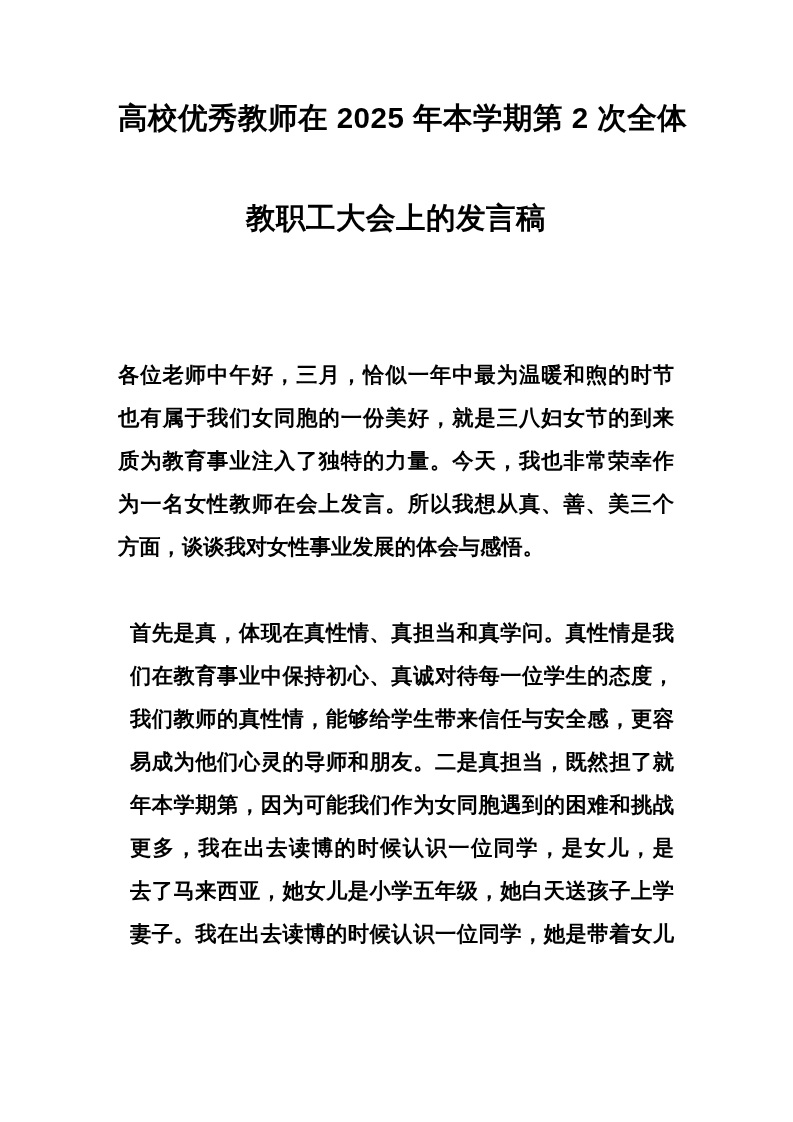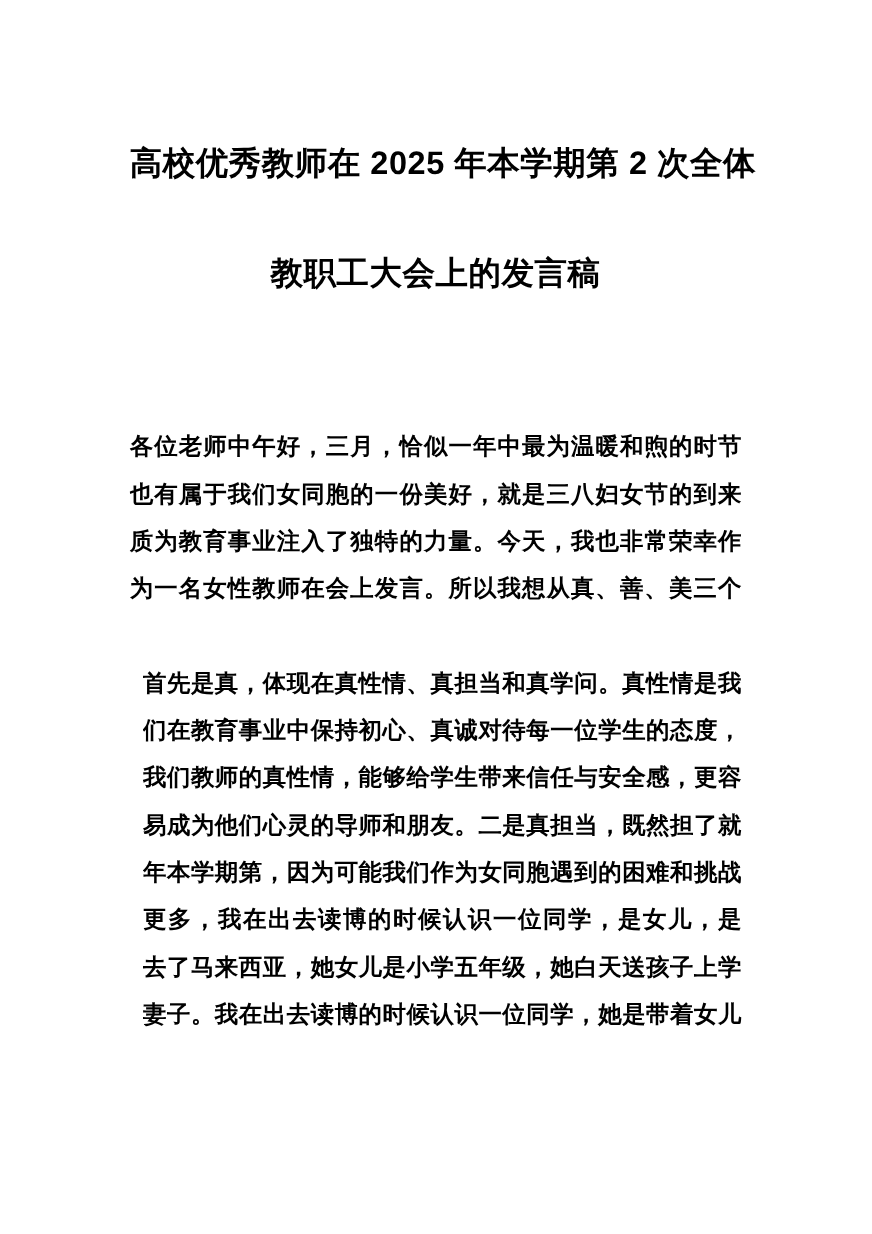--- a/index.html
+++ b/index.html
@@ -9,21 +9,21 @@
   }
   .page {
     position: relative;
     width: 793px;
     height: 1118px;
     margin: 0 auto;
     background: #ffffff;
     color: #000000;
     font-family: "Liberation Sans", sans-serif;
     box-sizing: border-box;
-    padding: 99px 119px 0 118px;
+    padding: 68px 119px 0 118px;
     overflow: hidden;
   }
   .doc-title {
     font-size: 29.5px;
     font-weight: 700;
     text-align: center;
     letter-spacing: 0.5px;
   }
   .doc-title .title-line {
     line-height: 100px;
@@ -62,20 +62,21 @@
   <header class="doc-title">
     <div class="title-line">高校优秀教师在 2025 年本学期第 2 次全体</div>
     <div class="title-line">教职工大会上的发言稿</div>
   </header>
 
   <section class="paragraph para-opening">
     <div class="text-line fill">各位老师中午好，三月，恰似一年中最为温暖和煦的时节</div>
     <div class="text-line fill">也有属于我们女同胞的一份美好，就是三八妇女节的到来</div>
     <div class="text-line fill">质为教育事业注入了独特的力量。今天，我也非常荣幸作</div>
     <div class="text-line fill">为一名女性教师在会上发言。所以我想从真、善、美三个</div>
+    <div class="text-line end">方面，谈谈我对女性事业发展的体会与感悟。</div>
   </section>
 
   <section class="paragraph para-body">
     <div class="text-line fill">首先是真，体现在真性情、真担当和真学问。真性情是我</div>
     <div class="text-line fill">们在教育事业中保持初心、真诚对待每一位学生的态度，</div>
     <div class="text-line fill">我们教师的真性情，能够给学生带来信任与安全感，更容</div>
     <div class="text-line fill">易成为他们心灵的导师和朋友。二是真担当，既然担了就</div>
     <div class="text-line fill">年本学期第，因为可能我们作为女同胞遇到的困难和挑战会</div>
     <div class="text-line fill">更多，我在出去读博的时候认识一位同学，是女儿，是</div>
     <div class="text-line fill">去了马来西亚，她女儿是小学五年级，她白天送孩子上学</div>

